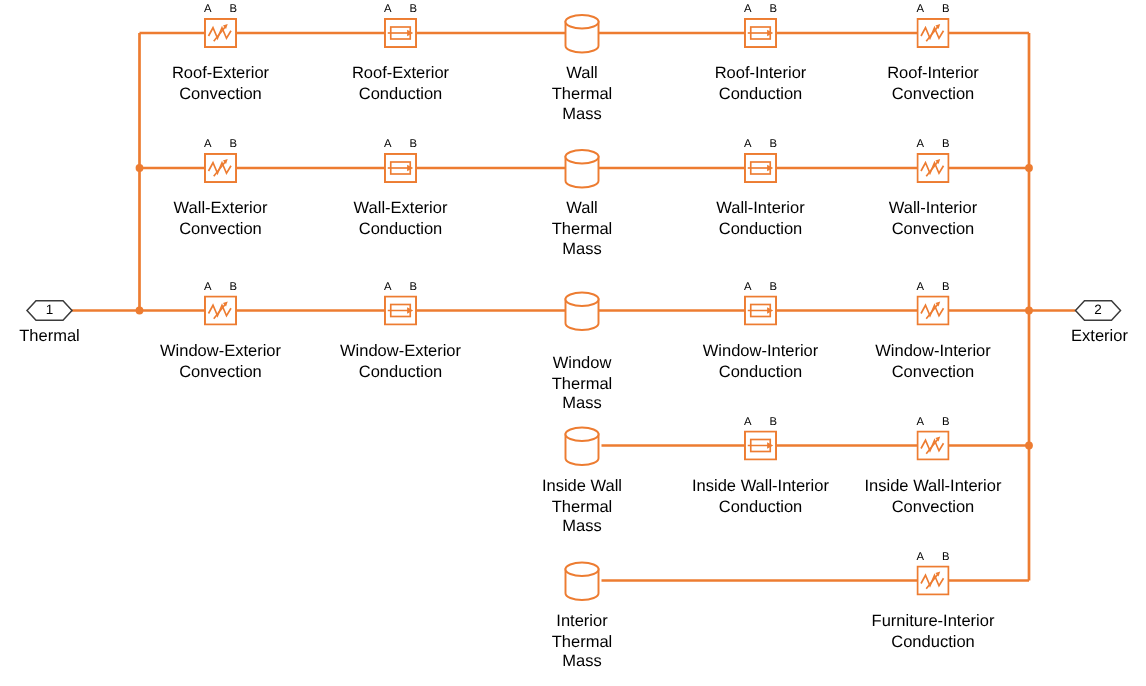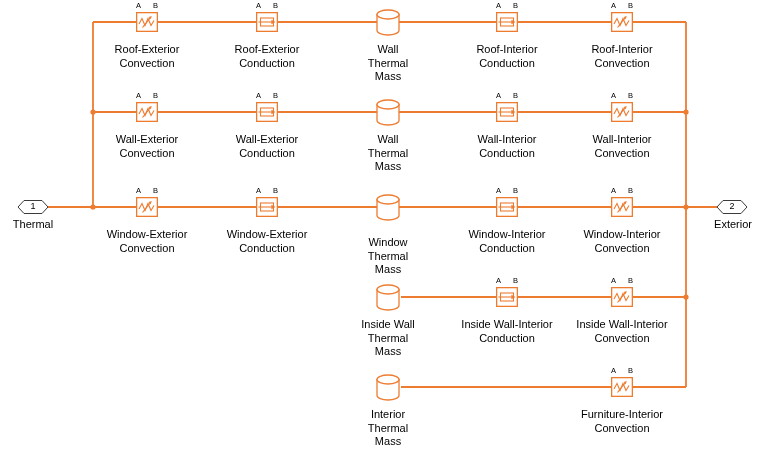--- a/index.html
+++ b/index.html
@@ -297,15 +297,15 @@
 Mass</div>
 
   <div class="sblock" style="left:611px;top:377px">
     <span class="pin pin-a">A</span>
     <span class="pin pin-b">B</span>
     <svg class="icon22" viewBox="0 0 22 20">
         <use href="#icon-convection"></use>
       </svg>
   </div>
   <div class="blabel" style="left:562px;top:408px">Furniture-Interior
-Convection</div>
+Conduction</div>
 
 </div>
 
 </body></html>

